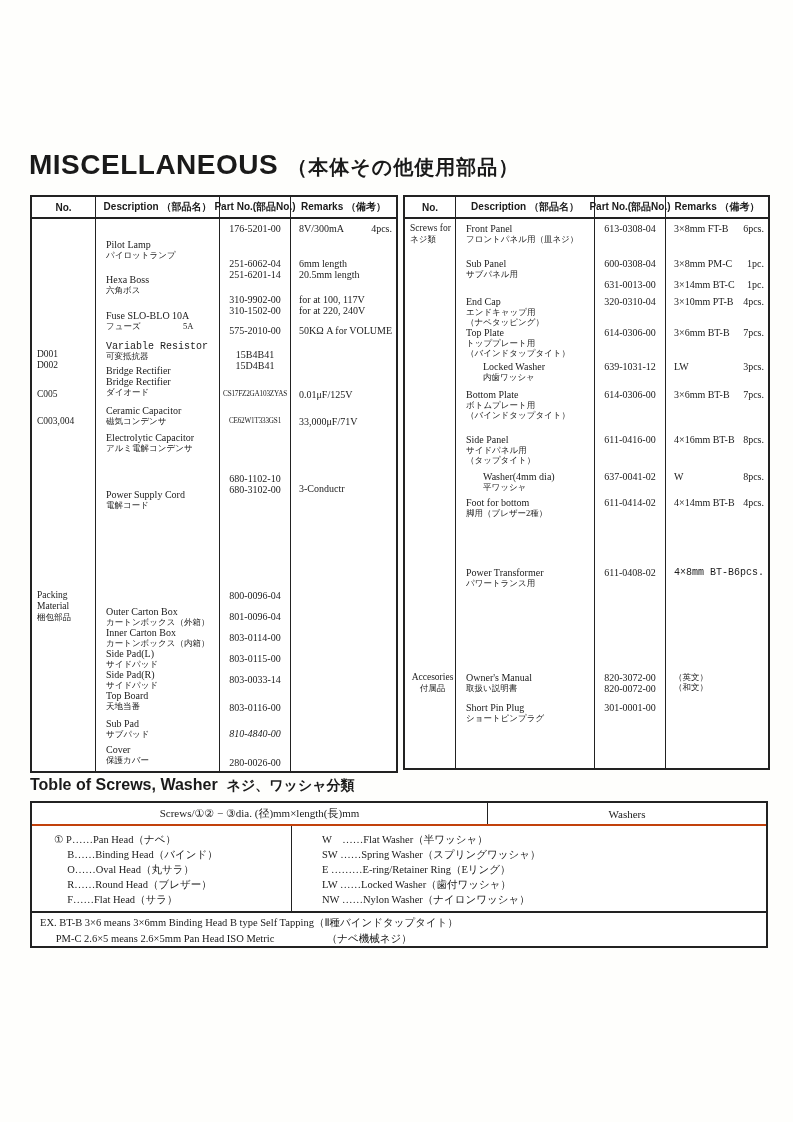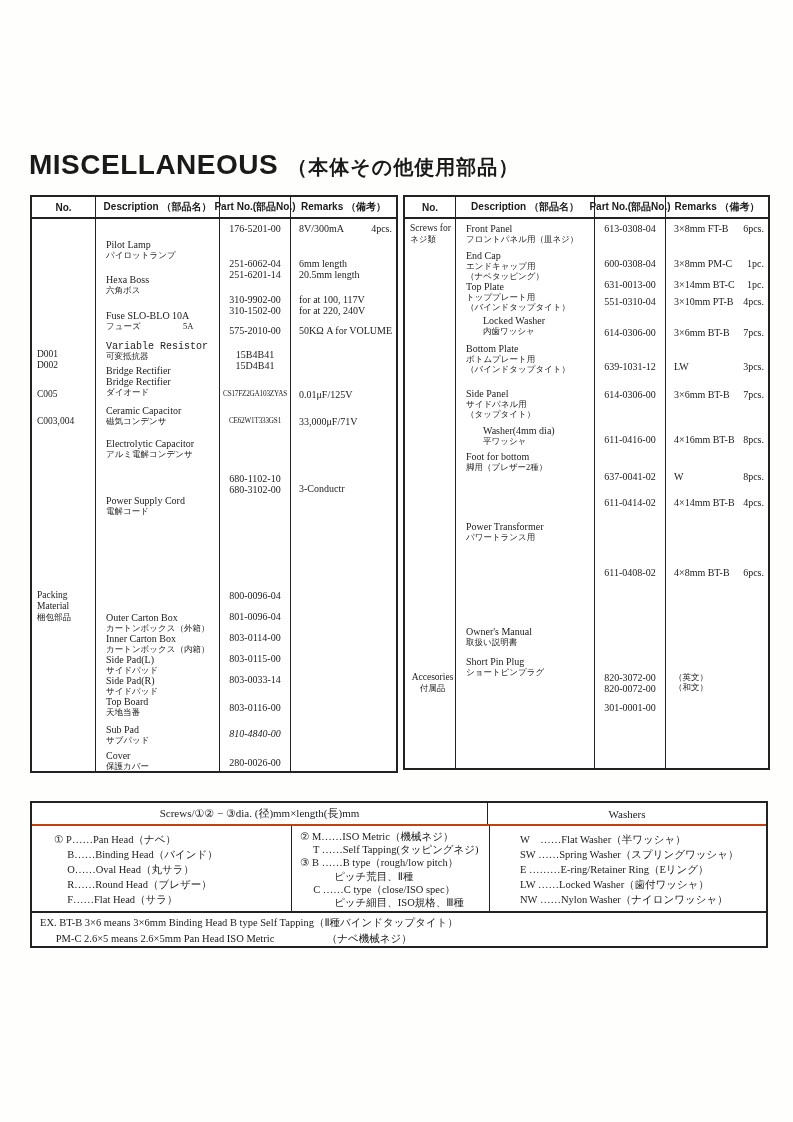--- a/index.html
+++ b/index.html
@@ -122,21 +122,21 @@
           </div>
           <div class="blk" style="margin-top: 3px; height: 32px;">
             <div class="ln en">Bridge Rectifier</div>
             <div class="ln en">Bridge Rectifier</div>
             <div class="ln jp">ダイオード</div>
           </div>
           <div class="blk" style="margin-top: 8px; height: 21px;">
             <div class="ln en">Ceramic Capacitor</div>
             <div class="ln jp">磁気コンデンサ</div>
           </div>
-          <div class="blk" style="margin-top: 12px; height: 21px;">
+          <div class="blk" style="margin-top: 6px; height: 21px;">
             <div class="ln en">Electrolytic Capacitor</div>
             <div class="ln jp">アルミ電解コンデンサ</div>
           </div>
           <div class="blk" style="margin-top: 36px; height: 22px;">
             <div class="ln en">Power Supply Cord</div>
             <div class="ln jp">電解コード</div>
           </div>
           <div class="blk" style="margin-top: 95px; height: 84px;">
             <div class="ln en">Outer Carton Box</div>
             <div class="ln jp">カートンボックス（外箱）</div>
@@ -276,20 +276,24 @@
             <div class="ln en">Accesories</div>
             <div class="ln jp">付属品</div>
           </div>
           <div class="blk" style="margin-top: 8px; height: 21px;"></div>
         </div>
         <div class="colc c1 bline">
           <div class="blk" style="margin-top: 0px; height: 21px;">
             <div class="ln en">Front Panel</div>
             <div class="ln jp">フロントパネル用（皿ネジ）</div>
           </div>
+          <div class="blk" style="margin-top: 14px; height: 32px;">
+            <div class="ln en">Sub Panel</div>
+            <div class="ln jp">サブパネル用</div>
+          </div>
           <div class="blk" style="margin-top: 6px; height: 31px;">
             <div class="ln en">End Cap</div>
             <div class="ln jp">エンドキャップ用</div>
             <div class="ln jp">（ナベタッピング）</div>
           </div>
           <div class="blk" style="margin-top: 0px; height: 31px;">
             <div class="ln en">Top Plate</div>
             <div class="ln jp">トッププレート用</div>
             <div class="ln jp">（バインドタップタイト）</div>
           </div>
@@ -331,21 +335,21 @@
         <div class="colc c2 bline">
           <div class="blk" style="margin-top: 0px; height: 21px;">
             <div class="ln en">613-0308-04</div>
           </div>
           <div class="blk" style="margin-top: 14px; height: 32px;">
             <div class="ln en">600-0308-04</div>
             <div class="ln jp" style="visibility: hidden;">&nbsp;</div>
             <div class="ln en">631-0013-00</div>
           </div>
           <div class="blk" style="margin-top: 6px; height: 31px;">
-            <div class="ln en">551-0310-04</div>
+            <div class="ln en">320-0310-04</div>
           </div>
           <div class="blk" style="margin-top: 0px; height: 31px;">
             <div class="ln en">614-0306-00</div>
           </div>
           <div class="blk" style="margin-top: 3px; height: 21px;">
             <div class="ln en">639-1031-12</div>
           </div>
           <div class="blk" style="margin-top: 7px; height: 31px;">
             <div class="ln en">614-0306-00</div>
           </div>
@@ -392,54 +396,50 @@
           </div>
           <div class="blk" style="margin-top: 14px; height: 31px;">
             <div class="ln en flexln"><span>4×16mm BT-B</span><span class="rr">8pcs.</span></div>
           </div>
           <div class="blk" style="margin-top: 6px; height: 21px;">
             <div class="ln en flexln"><span>W</span><span class="rr">8pcs.</span></div>
           </div>
           <div class="blk" style="margin-top: 5px; height: 21px;">
             <div class="ln en flexln"><span>4×14mm BT-B</span><span class="rr">4pcs.</span></div>
           </div>
-          <div class="blk" style="margin-top: 49px; height: 21px;">
+          <div class="blk" style="margin-top: 49px; height: 21px; font-family: Liberation Mono, monospace;">
             <div class="ln en flexln"><span>4×8mm BT-B</span><span class="rr">6pcs.</span></div>
           </div>
           <div class="blk" style="margin-top: 84px; height: 22px;">
             <div class="ln jp">（英文）</div>
             <div class="ln jp">（和文）</div>
           </div>
           <div class="blk" style="margin-top: 8px; height: 21px;"></div>
         </div>
       </div>
   </div>
 
+  <div class="sec2-title">
+    <span class="en">Toble of Screws, Washer</span>
+    <span class="jp">ネジ、ワッシャ分類</span>
+  </div>
 
   <div id="screw-table">
     <div class="s-head">
       <div class="sc sc0">Screws/①② − ③dia. (径)mm×length(長)mm</div>
       <div class="sc sc1">Washers</div>
     </div>
     <div class="s-body">
       <div class="s-col s0">
           <div class="ln" style="white-space: pre;">① P……Pan Head（ナベ）</div>
           <div class="ln" style="white-space: pre;">　 B……Binding Head（バインド）</div>
           <div class="ln" style="white-space: pre;">　 O……Oval Head（丸サラ）</div>
           <div class="ln" style="white-space: pre;">　 R……Round Head（ブレザー）</div>
           <div class="ln" style="white-space: pre;">　 F……Flat Head（サラ）</div>
         </div>
-      <div class="s-col s1">
-          <div class="ln" style="white-space: pre;">② M……ISO Metric（機械ネジ）</div>
-          <div class="ln" style="white-space: pre;">　 T ……Self Tapping(タッピングネジ)</div>
-          <div class="ln" style="white-space: pre;">③ B ……B type（rough/low pitch）</div>
-          <div class="ln" style="white-space: pre;">　　　 ピッチ荒目、Ⅱ種</div>
-          <div class="ln" style="white-space: pre;">　 C ……C type（close/ISO spec）</div>
-          <div class="ln" style="white-space: pre;">　　　 ピッチ細目、ISO規格、Ⅲ種</div>
-        </div>
       <div class="s-col s2">
           <div class="ln" style="white-space: pre;">W　……Flat Washer（半ワッシャ）</div>
           <div class="ln" style="white-space: pre;">SW ……Spring Washer（スプリングワッシャ）</div>
           <div class="ln" style="white-space: pre;">E ………E-ring/Retainer Ring（Eリング）</div>
           <div class="ln" style="white-space: pre;">LW ……Locked Washer（歯付ワッシャ）</div>
           <div class="ln" style="white-space: pre;">NW ……Nylon Washer（ナイロンワッシャ）</div>
         </div>
     </div>
     <div class="s-foot">
         <div class="ln" style="white-space: pre;">EX. BT-B 3×6 means 3×6mm Binding Head B type Self Tapping（Ⅱ種バインドタップタイト）</div>

